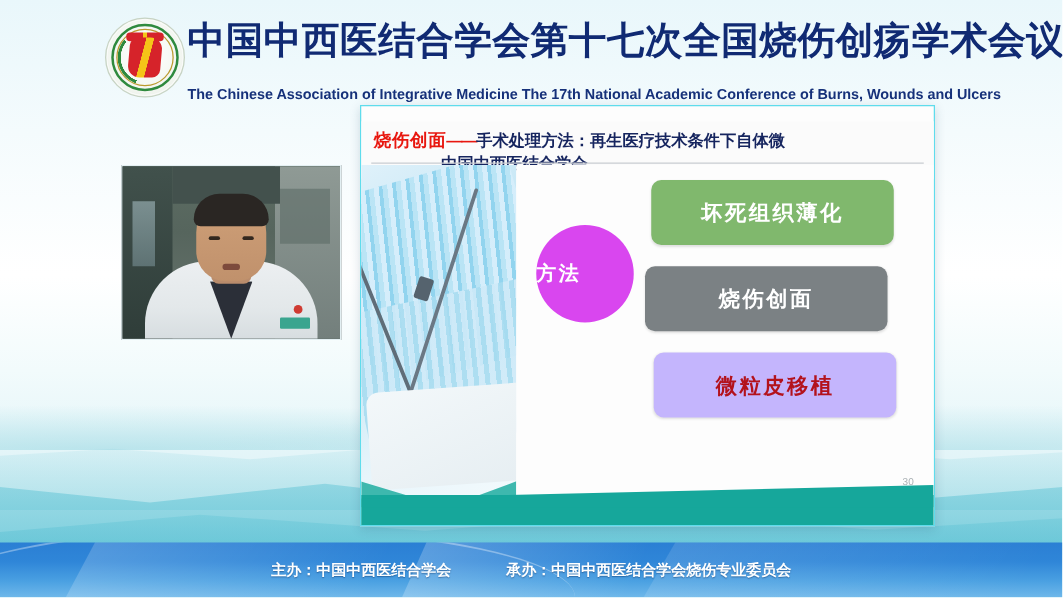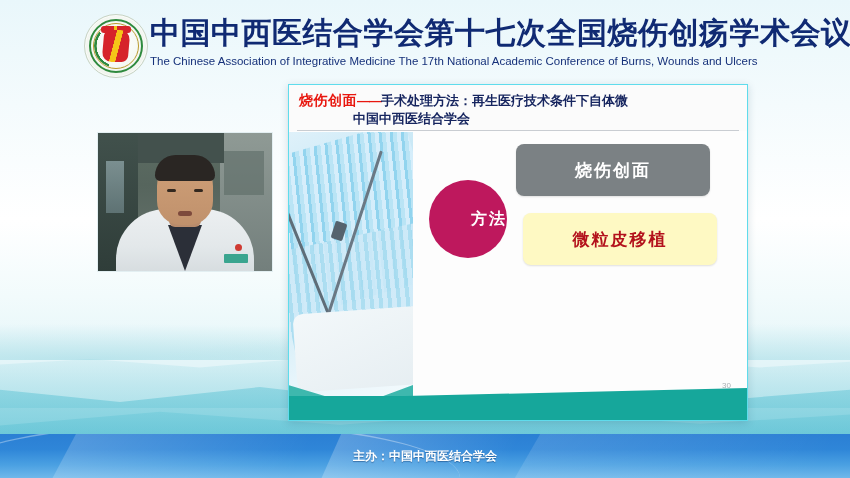--- a/index.html
+++ b/index.html
@@ -37,22 +37,22 @@
     -webkit-mask:radial-gradient(circle,transparent 62%,#000 63%);mask:radial-gradient(circle,transparent 62%,#000 63%);}
   .logo .emblem{position:absolute;left:18px;top:15px;width:26px;height:32px;
     background:linear-gradient(100deg,#d6232a 0%,#d6232a 40%,#f5c518 41%,#f5c518 60%,#d6232a 61%,#d6232a 100%);
     border-radius:6px 10px 6px 10px;transform:skewX(-5deg);}
   .logo .emtop{position:absolute;left:16px;top:11px;width:30px;height:7px;
     background:linear-gradient(90deg,#d6232a 0 45%,#f5c518 45% 55%,#d6232a 55% 100%);border-radius:3px;}
 
   .titleCN{position:absolute;left:150px;top:14px;width:620px;height:38px;
     font-family:Liberation Sans, sans-serif;
     font-size:30px;font-weight:bold;color:#102a73;letter-spacing:.5px;white-space:nowrap;line-height:38px;}
-  .titleEN{position:absolute;left:150px;top:54px;width:640px;
-    font-size:11.5px;font-weight:normal;color:#16317a;white-space:nowrap;line-height:14px;}
+  .titleEN{position:absolute;left:150px;top:69px;width:640px;
+    font-size:11.5px;font-weight:bold;color:#16317a;white-space:nowrap;line-height:14px;}
 
   
   .cam{position:absolute;left:97px;top:132px;width:174px;height:138px;overflow:hidden;
     background:#2c3b3a;border:1px solid #e3eff2;}
   .cam .room{position:absolute;inset:0;background:
       linear-gradient(180deg,#5d6d63 0%,#56655d 38%,#6a7670 100%);}
   .cam .shelfL{position:absolute;left:0;top:0;width:40px;height:138px;
     background:linear-gradient(180deg,#41514c,#2f3d39);}
   .cam .shelfL:after{content:"";position:absolute;left:8px;top:28px;width:18px;height:52px;
     background:linear-gradient(180deg,#8fa5a8,#6b8184);opacity:.75;}
@@ -84,21 +84,21 @@
   .spk{position:absolute;left:95px;top:276px;width:230px;}
   .spk .nameRow{display:flex;align-items:baseline;gap:9px;}
   .spk .name{font-family:"DejaVu Sans","Liberation Sans",sans-serif;
     font-size:21px;font-weight:bold;color:#12459b;letter-spacing:1px;}
   .spk .role{font-size:13px;font-weight:bold;color:#1b5bb0;}
   .spk .aff{margin-top:7px;font-size:13.5px;font-weight:bold;color:#14509f;line-height:20px;}
 
   
   .slide{position:absolute;left:288px;top:84px;width:458px;height:335px;background:#fdfdfd;
     border:1.5px solid #5fdcec;box-shadow:0 2px 8px rgba(20,60,90,.18);overflow:hidden;}
-  .slide .shead{position:absolute;left:0;top:0;width:510px;height:46px;background:#fbfbfb;}
+  .slide .shead{position:absolute;left:0;top:12px;width:510px;height:46px;background:#fbfbfb;}
   .s-title{position:absolute;left:10px;top:6px;width:446px;line-height:18px;
     font-size:13px;font-weight:bold;}
   .s-title .red{color:#e8170f;font-size:14px;letter-spacing:.5px;}
   .s-title .dash{color:#e8170f;letter-spacing:-1px;}
   .s-title .blue{color:#16255f;}
   .s-title .ln2{display:block;margin-left:54px;color:#16255f;}
   .s-rule{position:absolute;left:8px;top:45px;width:442px;height:1px;background:#c9cdd2;}
 
   .s-photo{position:absolute;left:0;top:47px;width:124px;height:288px;overflow:hidden;
     background:linear-gradient(150deg,#dff1fa 0%,#bfe4f4 35%,#e7f5fb 70%,#f6fbfd 100%);}
@@ -114,30 +114,30 @@
     transform:rotate(18deg);border-radius:2px;}
   .s-photo .cuff{position:absolute;left:44px;top:90px;width:12px;height:18px;background:#55636e;
     transform:rotate(18deg);border-radius:2px;}
   .s-photo .cloth{position:absolute;left:6px;bottom:32px;width:130px;height:78px;
     background:linear-gradient(160deg,#f3f8fa,#e6eef2);border-radius:10px;transform:rotate(-4deg);}
   .s-photo .wave{position:absolute;left:-10px;bottom:-6px;width:150px;height:78px;
     background:#3eb8ae;clip-path:polygon(0 44%,52% 74%,100% 40%,100% 100%,0 100%);}
 
   .s-body{position:absolute;left:124px;top:47px;width:334px;height:288px;background:#fdfdfd;}
   .circle{position:absolute;left:16px;top:48px;width:78px;height:78px;border-radius:50%;
-    background:#be185d;display:flex;align-items:center;justify-content:flex-end;}
+    background:#d946ef;display:flex;align-items:center;justify-content:flex-start;}
   .circle span{font-size:16px;font-weight:bold;color:#ffffff;letter-spacing:2px;}
 
   .boxes{position:absolute;left:108px;top:12px;width:210px;}
   .box{width:194px;height:52px;border-radius:8px;display:flex;align-items:center;justify-content:center;
     margin-bottom:17px;box-shadow:0 1px 2px rgba(0,0,0,.12);}
   .box span{font-size:17px;font-weight:bold;letter-spacing:2px;}
   .box.green{background:#80b86d;} .box.green span{color:#ffffff;}
   .box.gray{background:#7b8184;margin-left:-5px;} .box.gray span{color:#ffffff;}
-  .box.teal{background:#fef9c3;margin-left:2px;} .box.teal span{color:#b3121c;}
+  .box.teal{background:#c4b5fd;margin-left:2px;} .box.teal span{color:#b3121c;}
 
   .s-foot{position:absolute;left:0;bottom:0;width:458px;height:24px;background:#16a79b;}
   .s-foot .slant{position:absolute;left:0;top:-8px;width:458px;height:18px;background:#16a79b;
     clip-path:polygon(0 60%,100% 0,100% 100%,0 100%);}
   .pagenum{position:absolute;right:16px;bottom:30px;font-size:8px;color:#a9b0b4;}
 
   
   .footer{position:absolute;left:0;bottom:0;width:850px;height:44px;overflow:hidden;
     background:linear-gradient(180deg,#2b7fd4 0%,#2f86d8 35%,#4aa0e2 70%,#6fb8ea 100%);}
   .footer .st1{position:absolute;left:60px;top:-30px;width:240px;height:120px;
@@ -210,20 +210,23 @@
       <div class="cuff"></div>
       <div class="cloth"></div>
       <div class="wave"></div>
     </div>
 
     <div class="s-body">
       <div class="circle">
         <span>方法</span>
       </div>
       <div class="boxes">
+        <div class="box green">
+          <span>坏死组织薄化</span>
+        </div>
         <div class="box gray">
           <span>烧伤创面</span>
         </div>
         <div class="box teal">
           <span>微粒皮移植</span>
         </div>
       </div>
     </div>
 
     <div class="pagenum">30</div>
@@ -232,16 +235,17 @@
     </div>
   </div>
 
   <div class="footer">
     <div class="st1"></div>
     <div class="st2"></div>
     <div class="st3"></div>
     <div class="arcw"></div>
     <div class="row">
       <div class="item">主办：中国中西医结合学会</div>
+      <div class="item">承办：中国中西医结合学会烧伤专业委员会</div>
     </div>
   </div>
 
 </div>
 
 </body></html>

